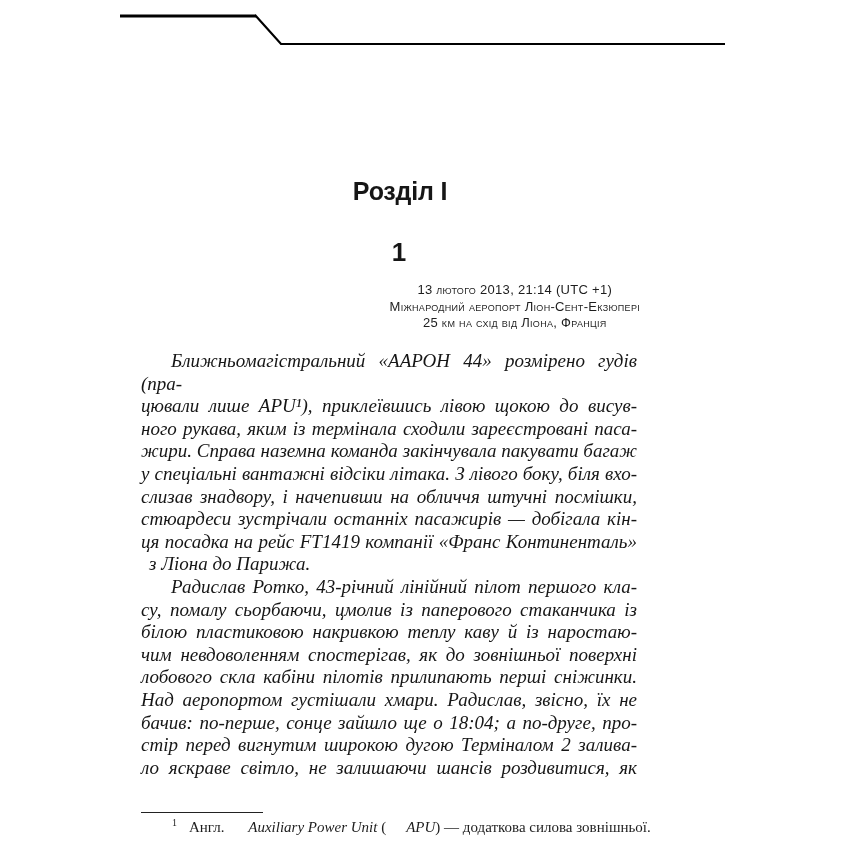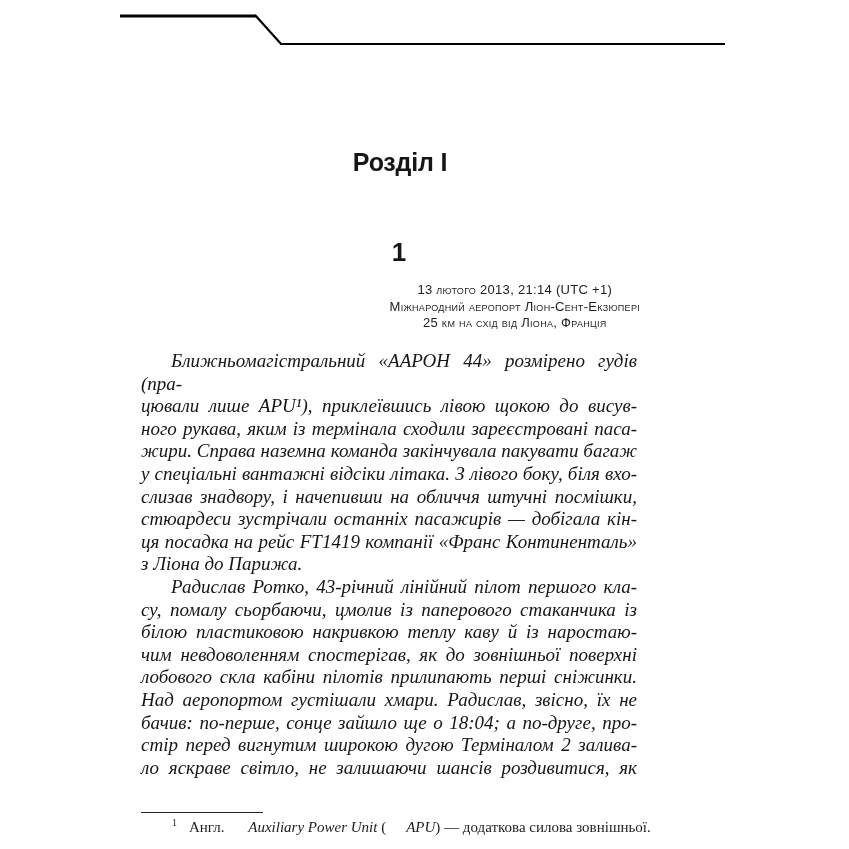--- a/index.html
+++ b/index.html
@@ -7,21 +7,21 @@
     position:relative;
     width:849px;height:849px;
     background:#ffffff;
     font-family:"Liberation Serif",serif;
     color:#1b1b1b;
     overflow:hidden;
     margin:0 auto;
   }
   .header-rule{position:absolute;top:0;left:0;}
   .chapter-title{
-    position:absolute;top:148px;left:0;width:800px;
+    position:absolute;top:177px;left:0;width:800px;
     text-align:center;
     font-family:"Liberation Sans",sans-serif;
     font-size:25px;font-weight:600;letter-spacing:-0.2px;
     color:#161616;
   }
   .section-number{
     position:absolute;top:237px;left:0;width:798px;
     text-align:center;
     font-family:"Liberation Sans",sans-serif;
     font-size:26px;font-weight:600;
@@ -39,21 +39,21 @@
   .body-text{
     position:absolute;left:141px;top:350px;width:496px;
     font-size:19px;line-height:22.6px;
     color:#161616;
     font-style:italic;
   }
   .bodyline{
     text-align:justify;
     text-align-last:justify;
   }
-  .bodyline.last{ text-align-last:left; }
+  .bodyline.last{ text-align-last:left;margin-left:8px; }
   .paragraph .bodyline:first-child{ text-indent:30px; }
   .footnote-rule{
     position:absolute;left:141px;top:812px;width:122px;height:0;
     border-top:1.6px solid #222222;
   }
   .footnote{
     position:absolute;left:141px;top:818px;width:560px;
     font-size:15px;line-height:19px;color:#1d1d1d;
     padding-left:31px;
   }

